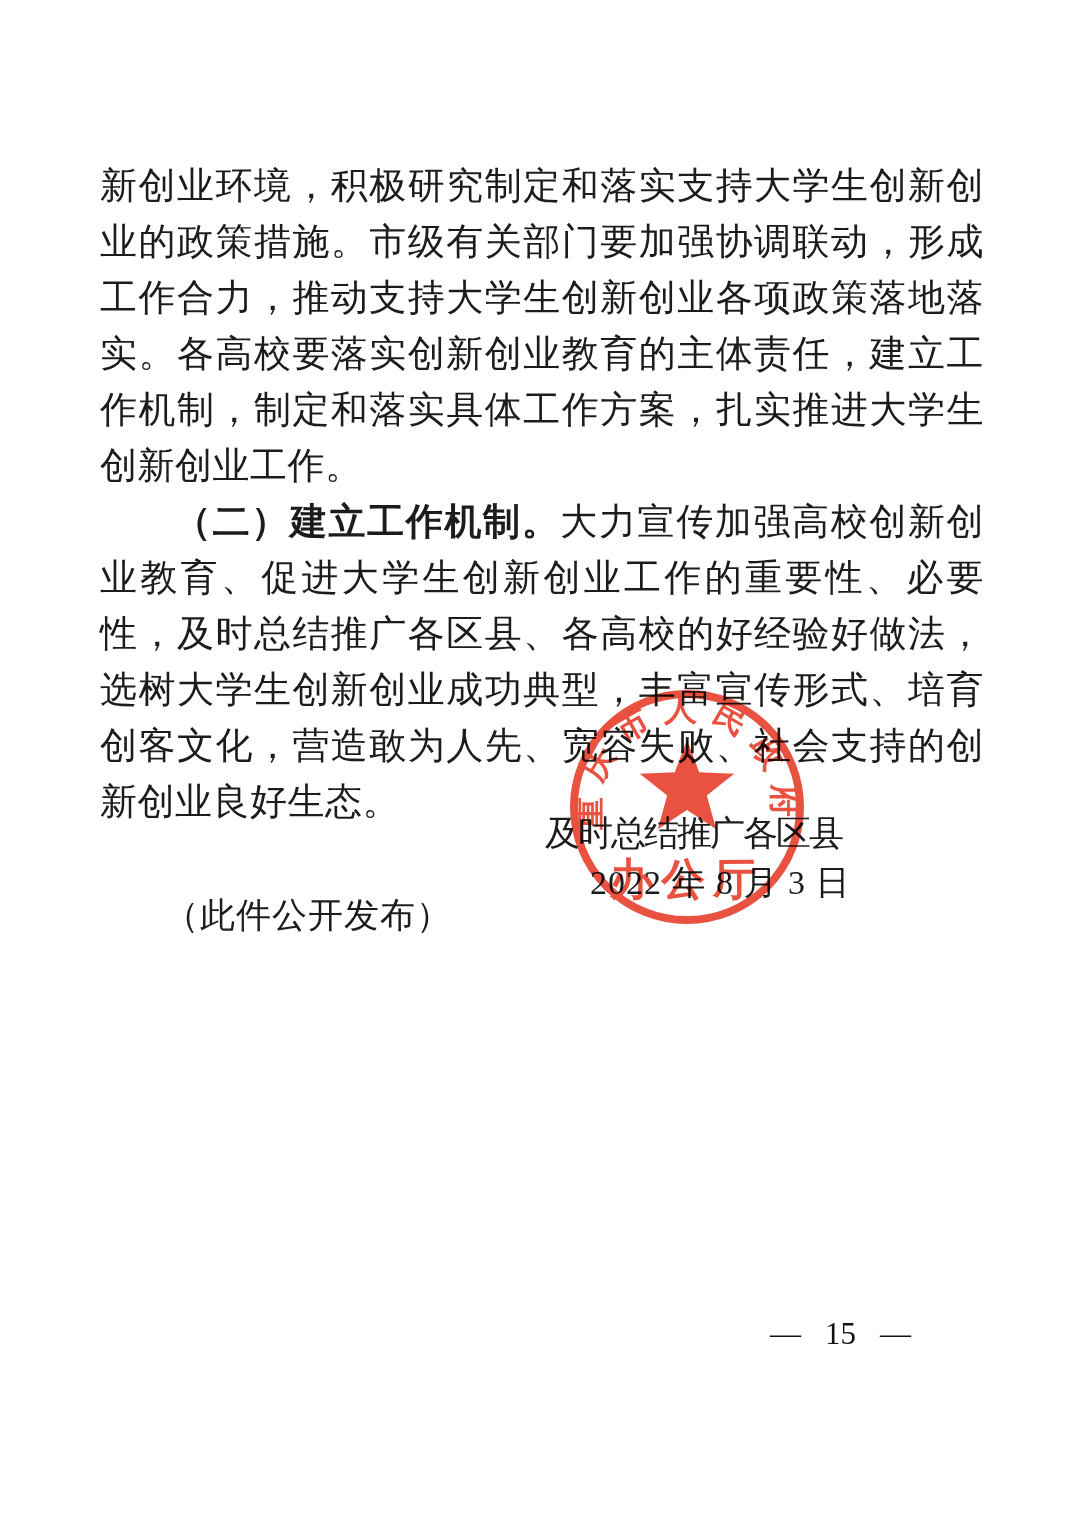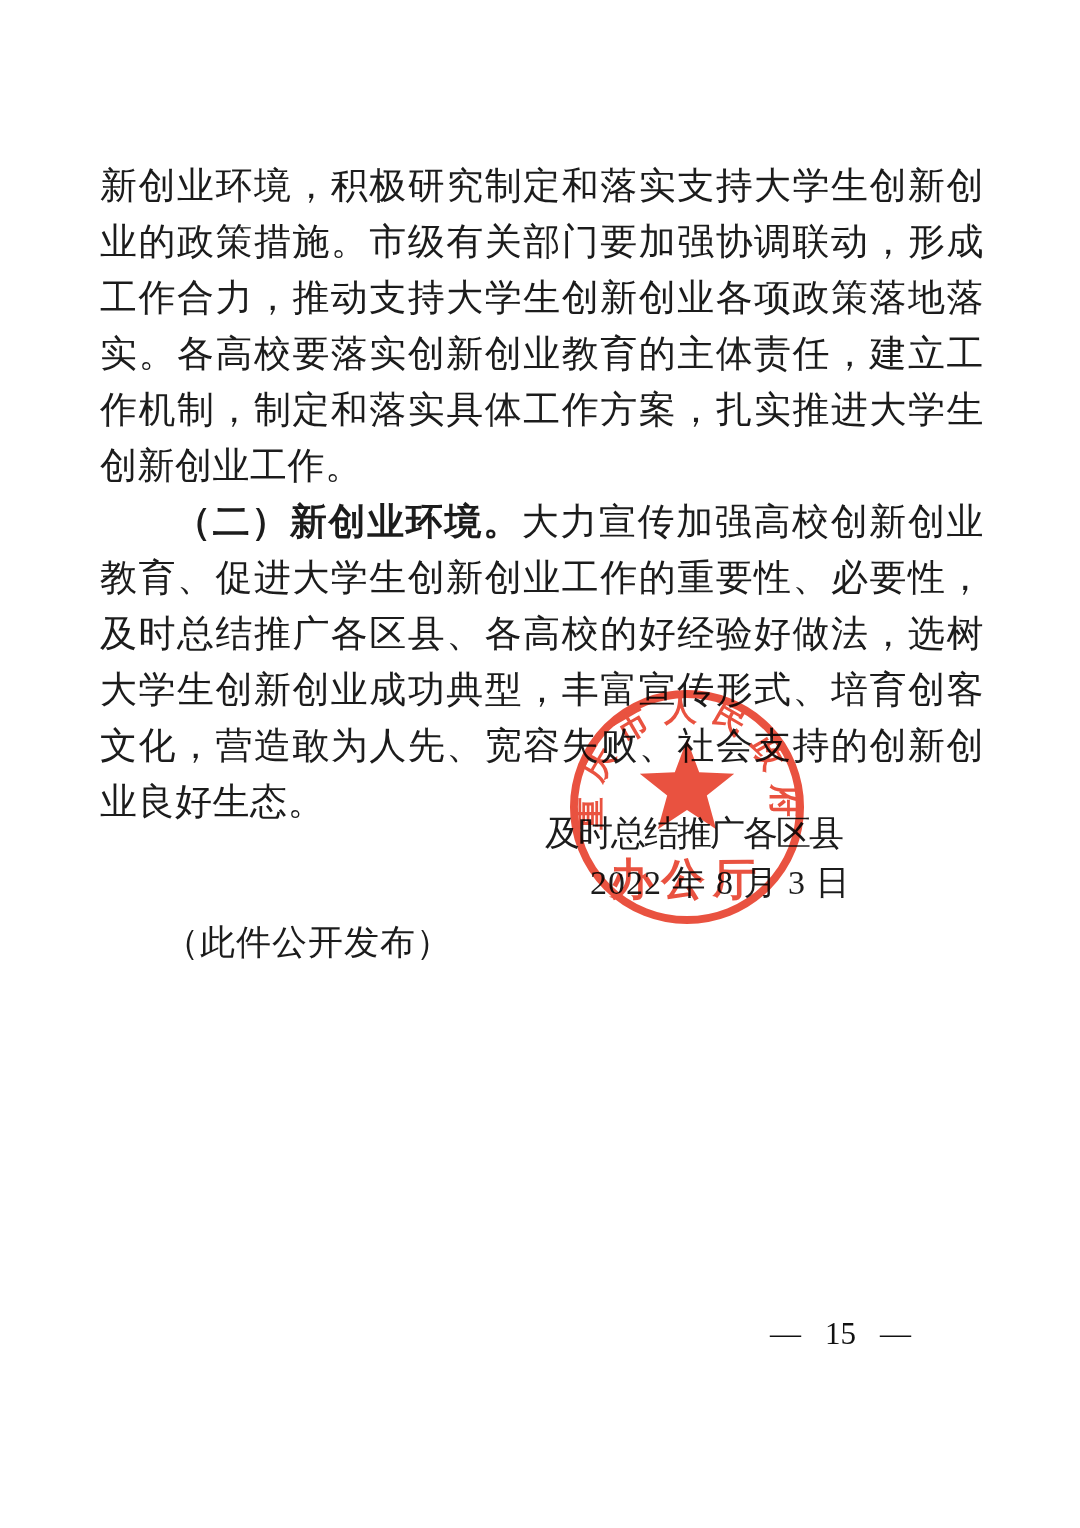--- a/index.html
+++ b/index.html
@@ -52,21 +52,21 @@
     left: 590px;
     top: 860px;
     font-size: 34px;
     letter-spacing: 1px;
     white-space: nowrap;
     z-index: 2;
   }
   .release-note {
     position: absolute;
     left: 164px;
-    top: 919px;
+    top: 892px;
     font-size: 35px;
     letter-spacing: 1px;
     white-space: nowrap;
   }
   .page-number {
     position: absolute;
     left: 770px;
     top: 1316px;
     display: flex;
     align-items: center;
@@ -88,21 +88,21 @@
     letter-spacing: 8px;
   }
 </style>
 </head>
 <body>
 
 <div class="page">
 
   <div class="body-text">
     <p><span>新创业环境，积极研究制定和落实支持大学生创新创业的政策措施。市级有关部门要加强协调联动，形成工作合力，推动支持大学生创新创业各项政策落地落实。各高校要落实创新创业教育的主体责任，建立工作机制，制定和落实具体工作方案，扎实推进大学生创新创业工作。</span></p>
-    <p class="para-indent"><span class="para-lead">（二）新创业环境。</span><span>大力宣传加强高校创新创业教育、促进大学生创新创业工作的重要性、必要性，及时总结推广各区县、各高校的好经验好做法，选树大学生创新创业成功典型，丰富宣传形式、培育创客文化，营造敢为人先、宽容失败、社会支持的创新创业良好生态。</span></p>
+    <p class="para-indent"><span class="para-lead">（二）建立工作机制。</span><span>大力宣传加强高校创新创业教育、促进大学生创新创业工作的重要性、必要性，及时总结推广各区县、各高校的好经验好做法，选树大学生创新创业成功典型，丰富宣传形式、培育创客文化，营造敢为人先、宽容失败、社会支持的创新创业良好生态。</span></p>
   </div>
 
   <div class="sig-org">及时总结推广各区县</div>
 
   <div class="sig-date">2022 年 8 月 3 日</div>
 
   <svg class="seal" viewBox="0 0 240 240" aria-hidden="true">
     <defs>
       <path id="seal-arc" d="M 43.8,164 A 88,88 0 1 1 196.2,164" fill="none"></path>
     </defs>

